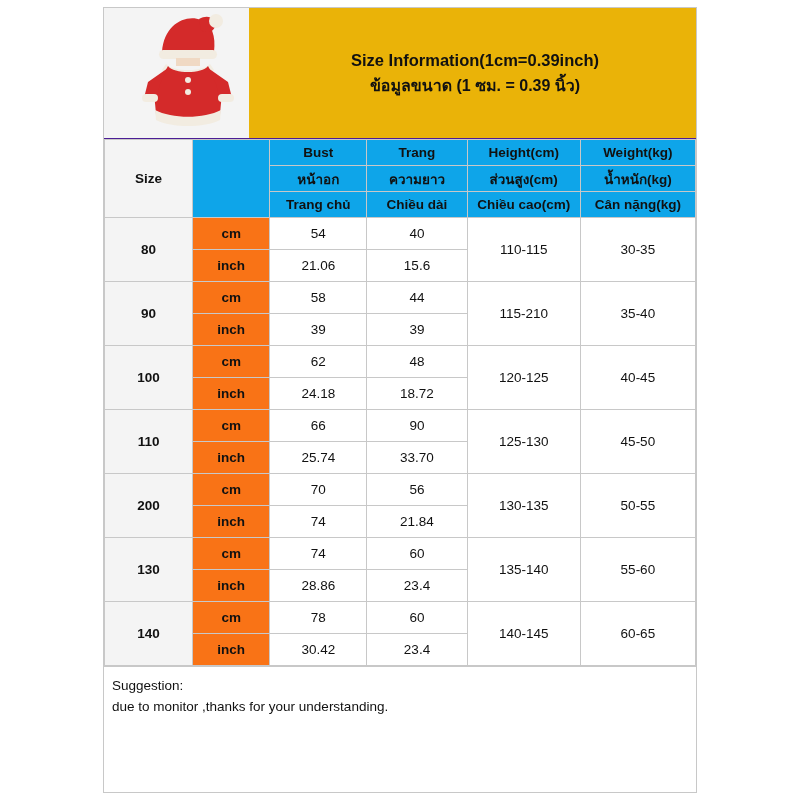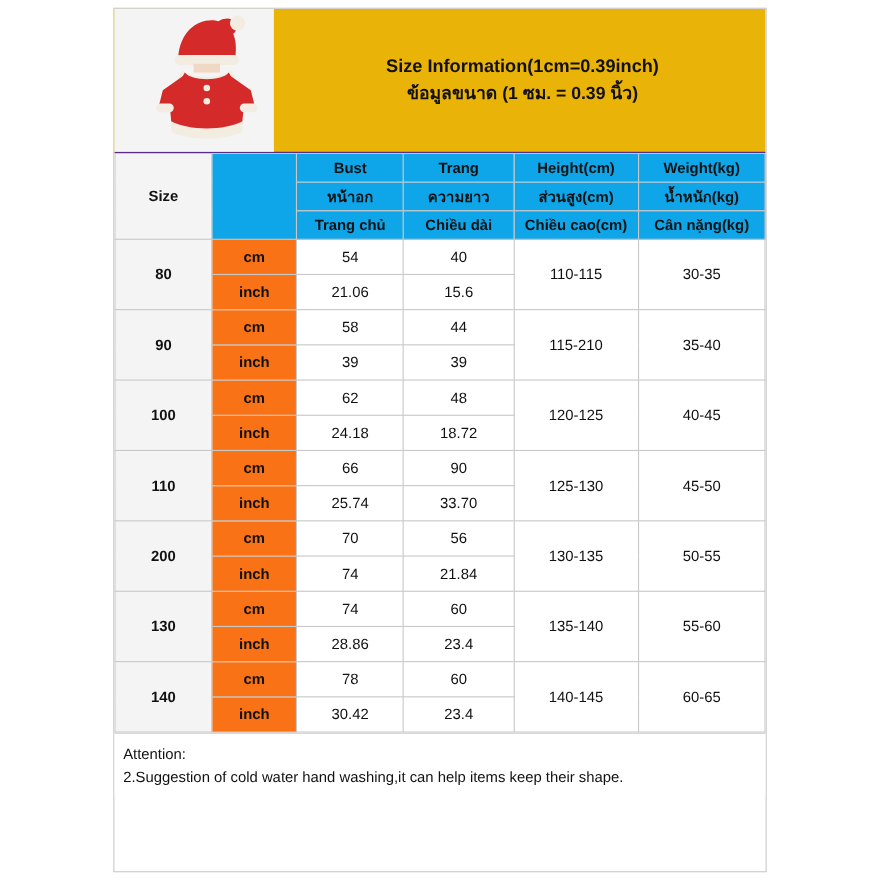--- a/index.html
+++ b/index.html
@@ -303,18 +303,18 @@
         </tr>
         <tr>
           <td class="unitcell">inch</td>
           <td class="valcell">30.42</td>
           <td class="valcell">23.4</td>
         </tr>
       </tbody>
     </table>
 
     <div class="attention">
-      <div>Attention:</div>
-      <div>2.Suggestion of cold water hand washing,it can help items keep their shape.</div>
+      <div>Suggestion:</div>
+      <div>due to monitor ,thanks for your understanding.</div>
     </div>
 
   </div>
 </div>
 
 </body></html>

